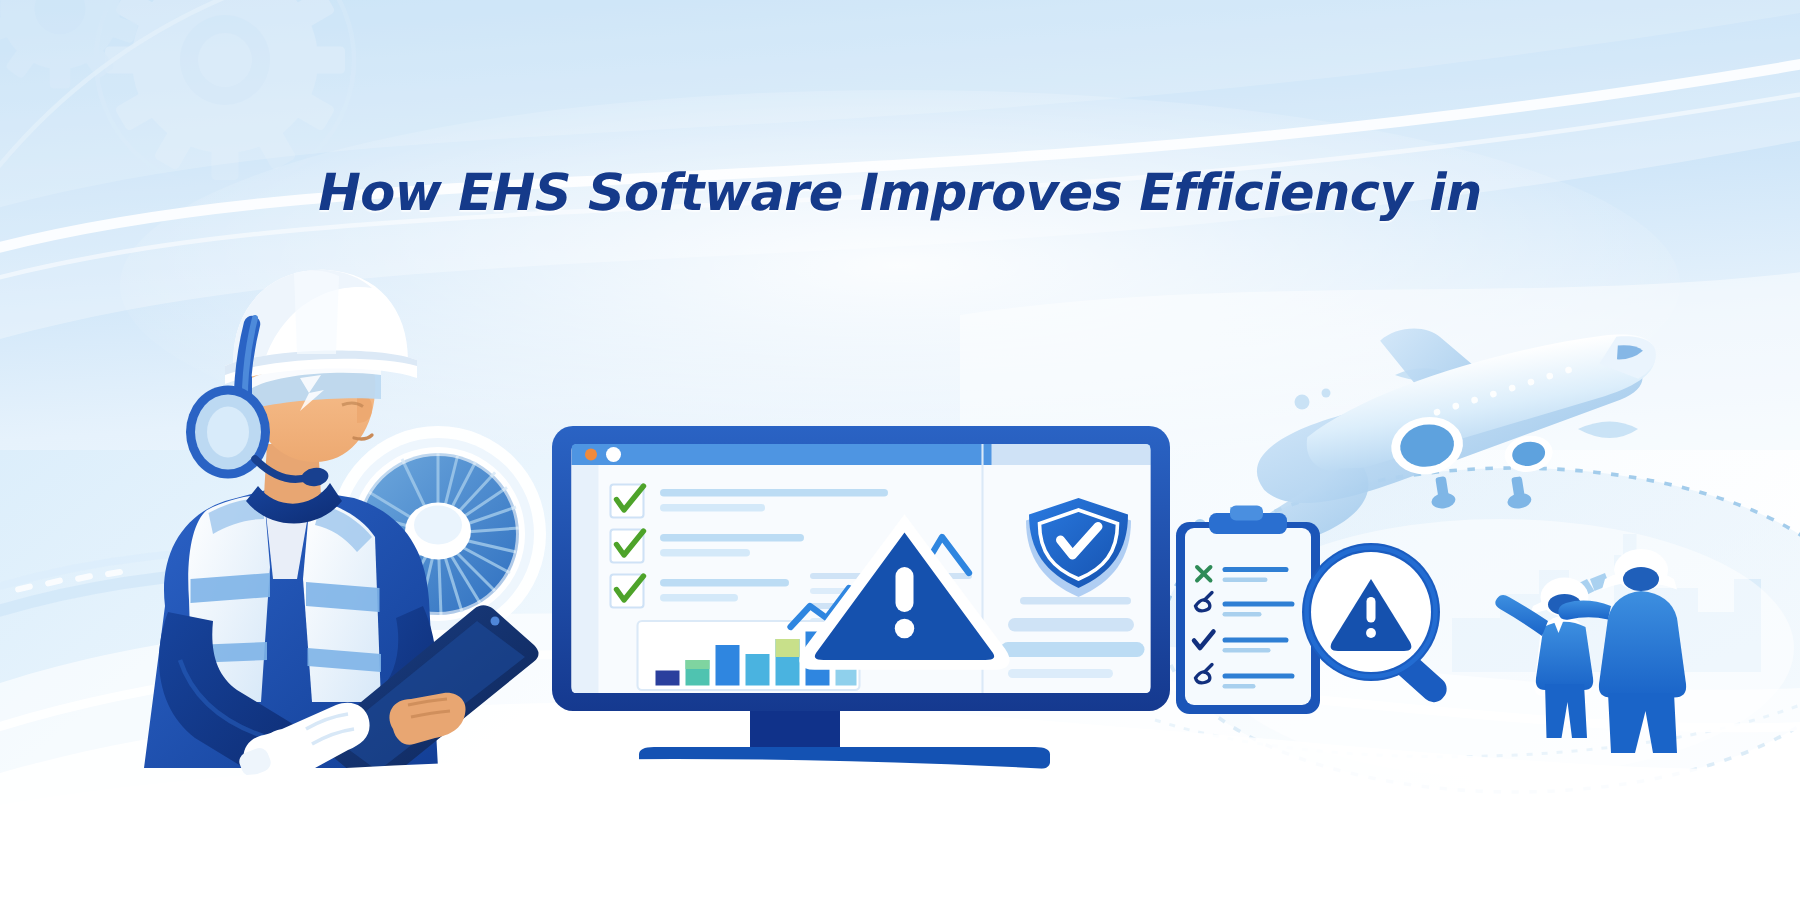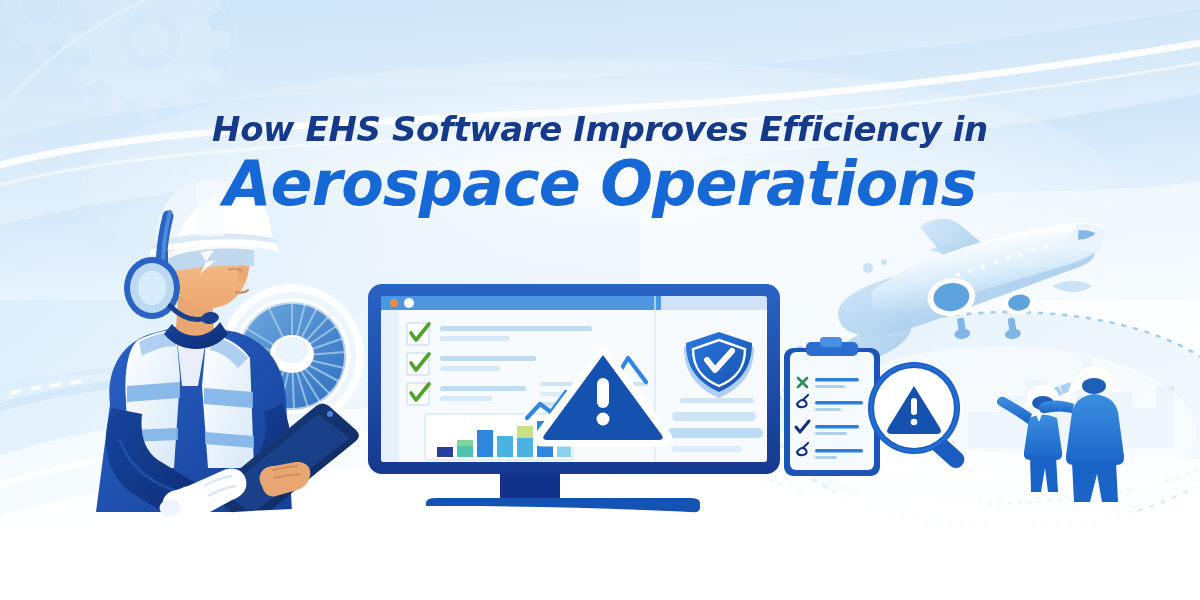--- a/index.html
+++ b/index.html
@@ -174,21 +174,20 @@
         <rect x="50" y="383" width="12" height="4" rx="2" transform="rotate(-12 56 385)"></rect>
         <rect x="70" y="380" width="12" height="4" rx="2" transform="rotate(-10 76 382)"></rect>
       </g>
     </g>
 
     <rect x="0" y="540" width="1200" height="60" fill="#ffffff"></rect>
   </svg>
 
   <div class="title-block">
     <div class="title-line1">How EHS Software Improves Efficiency in</div>
-    <div class="title-line2">Aerospace Operations</div>
   </div>
 
   <svg id="art" viewBox="0 0 1200 600">
     <defs>
       <linearGradient id="planeBody" x1="0" y1="0" x2="0" y2="1">
         <stop offset="0%" stop-color="#ffffff"></stop>
         <stop offset="55%" stop-color="#dceefb"></stop>
         <stop offset="100%" stop-color="#b9d8f2"></stop>
       </linearGradient>
       <linearGradient id="planeWing" x1="0" y1="0" x2="1" y2="1">

